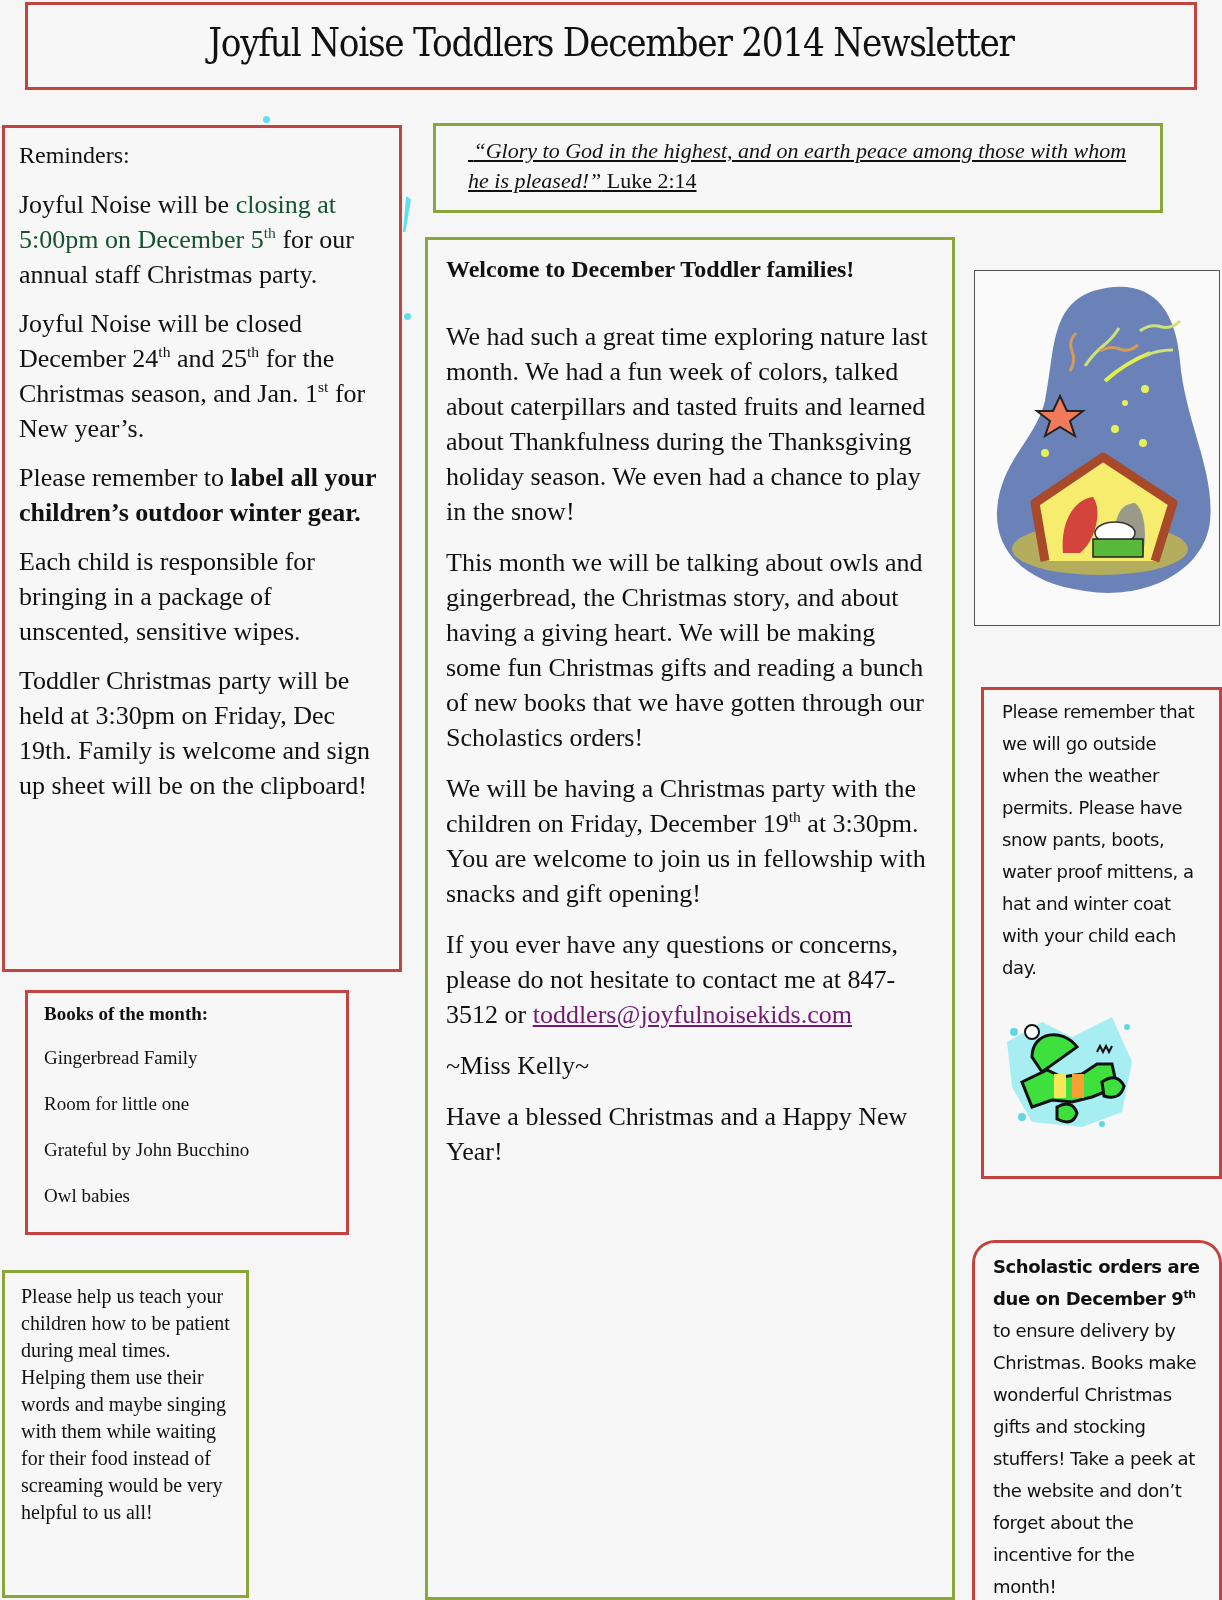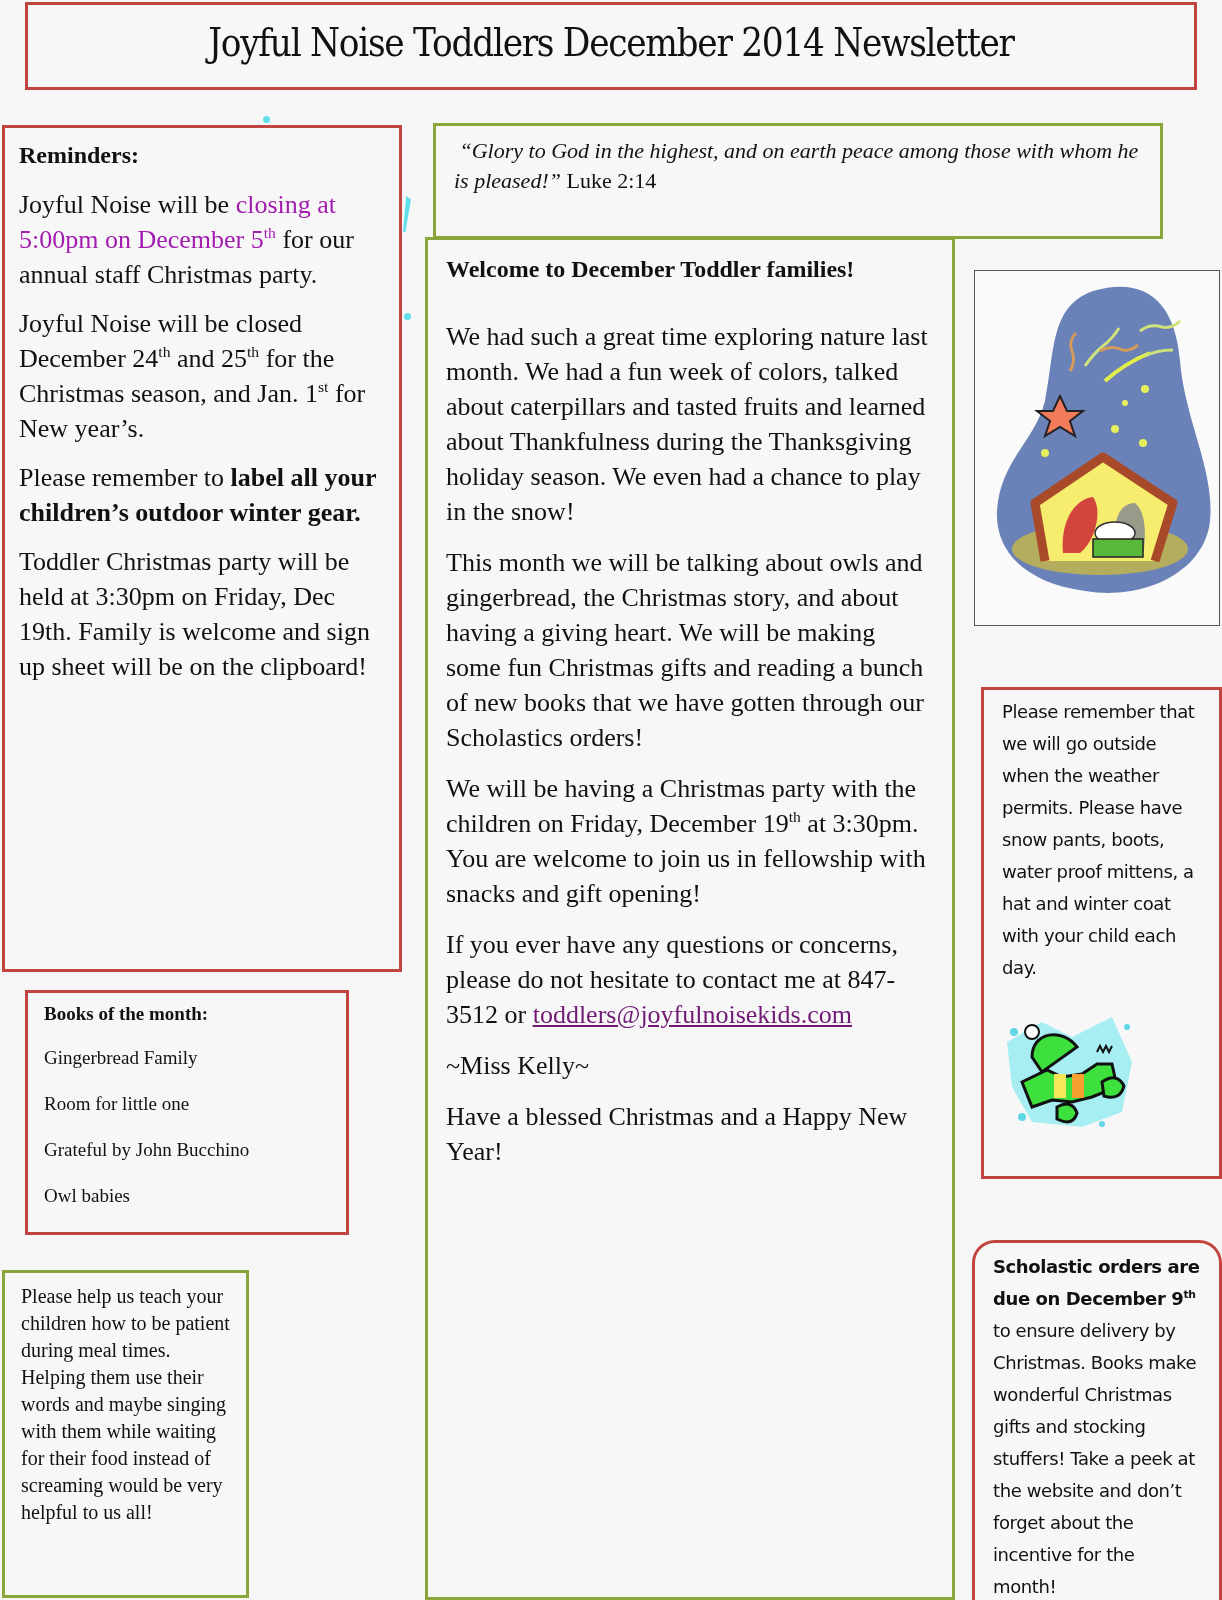--- a/index.html
+++ b/index.html
@@ -7,32 +7,32 @@
   body { position: relative; font-family: "Liberation Serif", "DejaVu Serif", serif; color: #111; }
   .box { position: absolute; background: #f8f7f8; }
   .red { border: 3px solid #c0443f; }
   .green { border: 3px solid #8aa63a; }
 
   #title-box { left: 25px; top: 2px; width: 1172px; height: 88px; }
   #title-box h1 { font-family: "DejaVu Serif", serif; font-weight: normal; font-size: 40px; text-align: center; letter-spacing: -1.5px; transform: scaleX(0.86); padding-top: 14px; color: #111; }
 
   #reminders { left: 2px; top: 125px; width: 400px; height: 847px; padding: 10px 14px; font-size: 26px; line-height: 35px; }
   #reminders .head { font-weight: bold; font-size: 24px; margin-bottom: 14px; font-weight: normal; }
-  #reminders .head b { font-weight: bold; }
+  #reminders .head b { font-weight: normal; }
   #reminders p { margin-bottom: 14px; }
-  #reminders .green-text { color: #a21caf; }
+  #reminders .green-text { color: #14532d; }
   sup { font-size: 60%; line-height: 0; vertical-align: super; }
 
   #books { left: 25px; top: 990px; width: 324px; height: 245px; padding: 10px 16px; font-size: 19px; }
   #books .head { font-weight: bold; margin-bottom: 22px; font-size: 19px; }
   #books li { list-style: none; margin-bottom: 24px; }
 
   #meals { left: 2px; top: 1270px; width: 247px; height: 328px; padding: 10px 16px; font-size: 20px; line-height: 27px; }
 
-  #verse { left: 433px; top: 123px; width: 730px; height: 116px; padding: 10px 18px; font-size: 22px; line-height: 30px; }
+  #verse { left: 433px; top: 123px; width: 730px; height: 90px; padding: 10px 32px; font-size: 22px; line-height: 30px; text-decoration: underline; }
   #verse i { font-style: italic; }
 
   #welcome { left: 425px; top: 237px; width: 530px; height: 1363px; padding: 12px 18px; font-size: 26px; line-height: 35px; }
   #welcome .head { font-weight: bold; font-size: 24px; margin-bottom: 32px; }
   #welcome p { margin-bottom: 16px; }
   #welcome a { color: #701a75; text-decoration: underline; }
 
   #nativity-frame { left: 974px; top: 270px; width: 246px; height: 356px; border: 1px solid #555; background: #fafafa; }
 
   #outside { left: 981px; top: 687px; width: 241px; height: 492px; padding: 6px 18px; font-family: "DejaVu Sans", sans-serif; font-size: 18px; line-height: 32px; }
@@ -53,20 +53,21 @@
 
 <div id="title-box" class="box red">
   <h1>Joyful Noise Toddlers December 2014 Newsletter</h1>
 </div>
 
 <div id="reminders" class="box red">
   <div class="head"><b>Reminders:</b></div>
   <p><span>Joyful Noise will be </span><span class="green-text"><span>closing at 5:00pm on December 5</span><sup>th</sup></span><span> for our annual staff Christmas party.</span></p>
   <p><span>Joyful Noise will be closed December 24</span><sup>th</sup><span> and 25</span><sup>th</sup><span> for the Christmas season, and Jan. 1</span><sup>st</sup><span> for New year’s.</span></p>
   <p><span>Please remember to </span><b>label all your children’s outdoor winter gear.</b></p>
+  <p>Each child is responsible for bringing in a package of unscented, sensitive wipes.</p>
   <p>Toddler Christmas party will be held at 3:30pm on Friday, Dec 19th.  Family is welcome and sign up sheet will be on the clipboard!</p>
 </div>
 
 <div id="books" class="box red">
   <div class="head">Books of the month:</div>
   <ul>
     <li>Gingerbread Family</li>
     <li>Room for little one</li>
     <li>Grateful by John Bucchino</li>
     <li>Owl babies</li>

